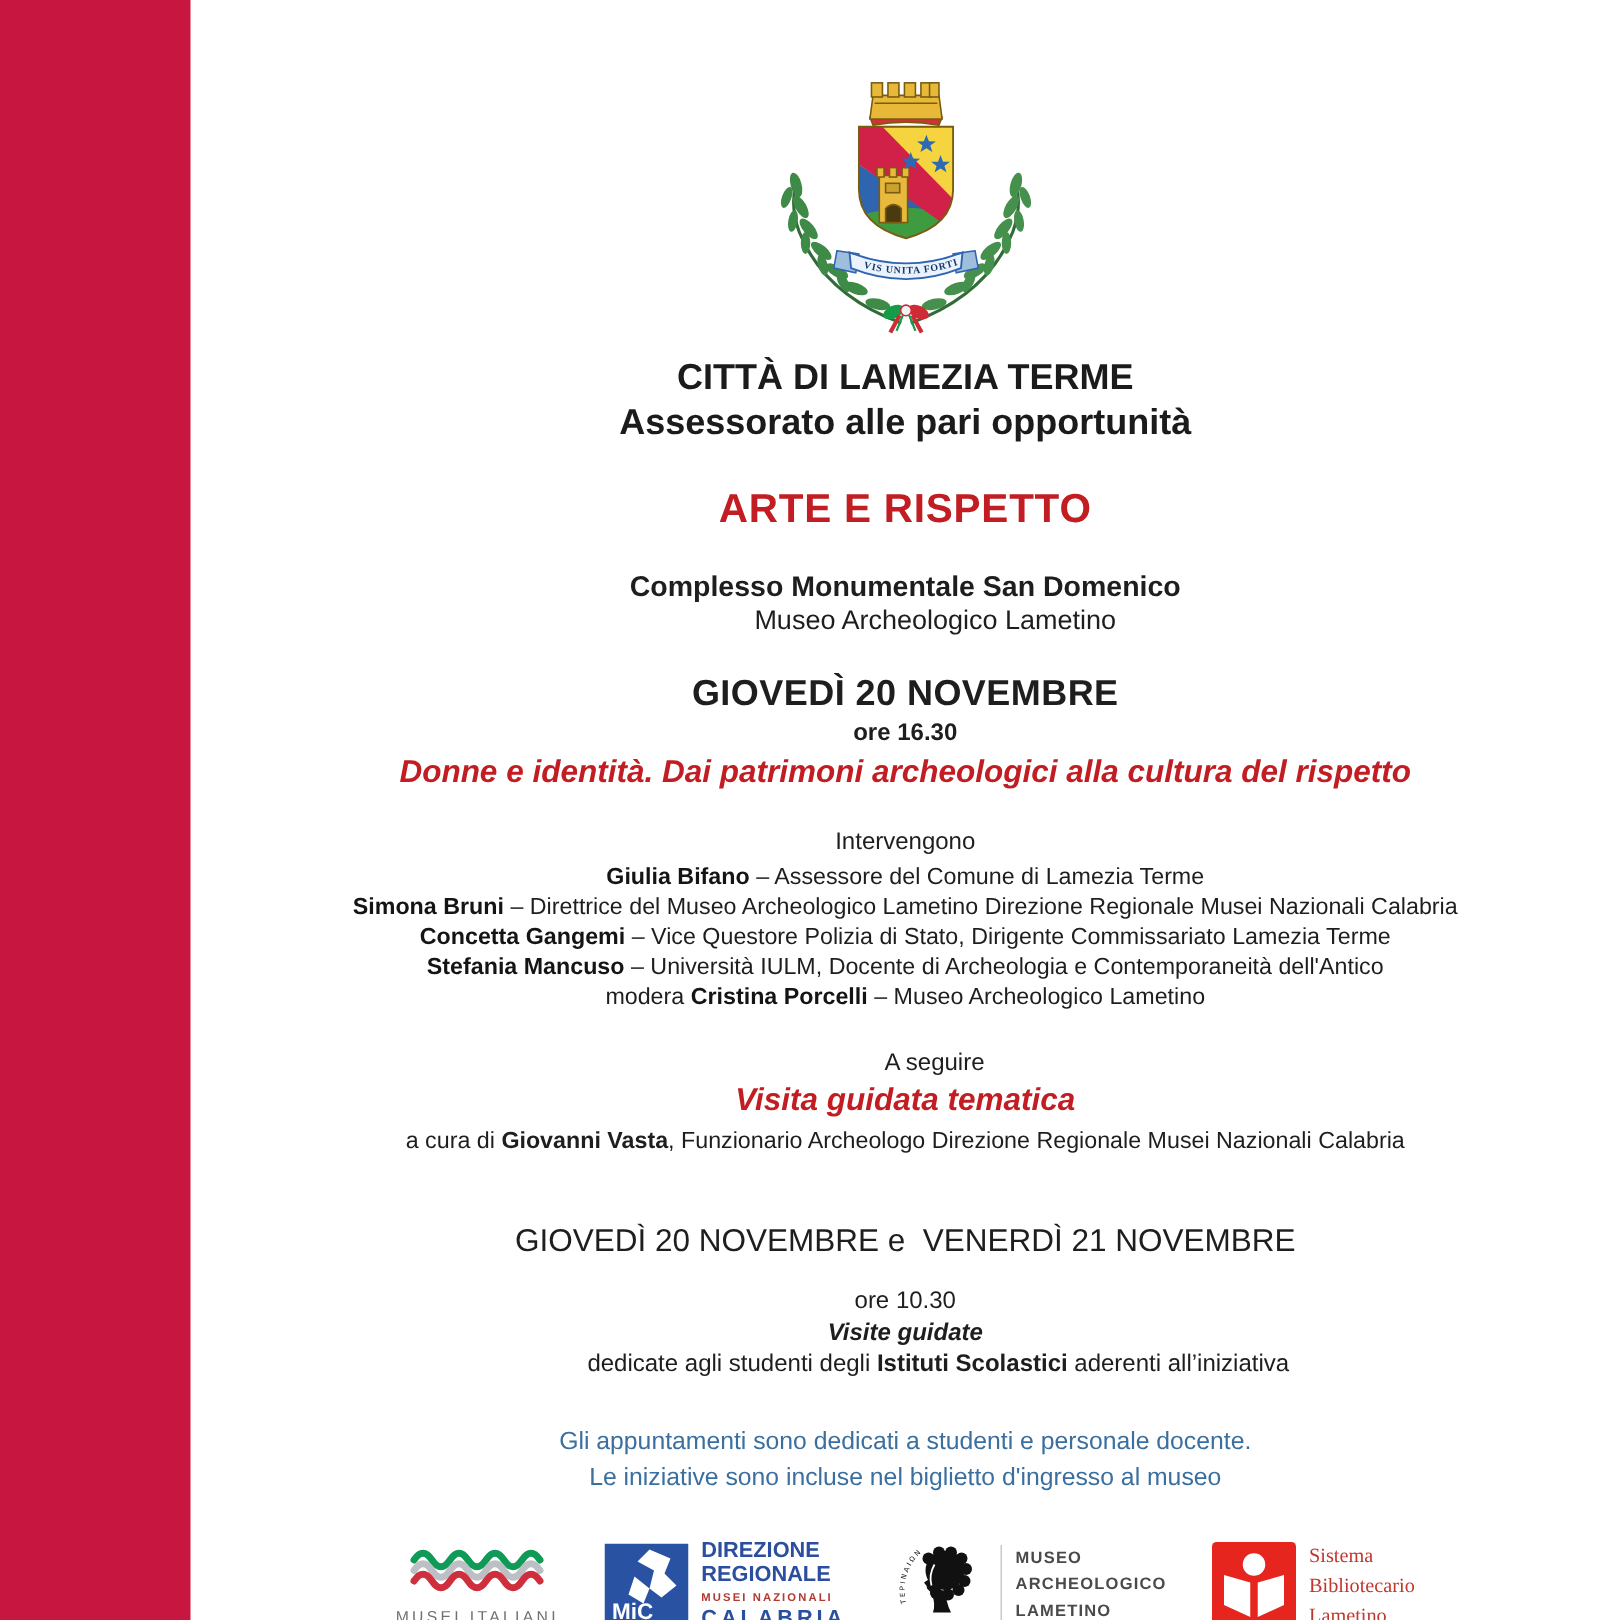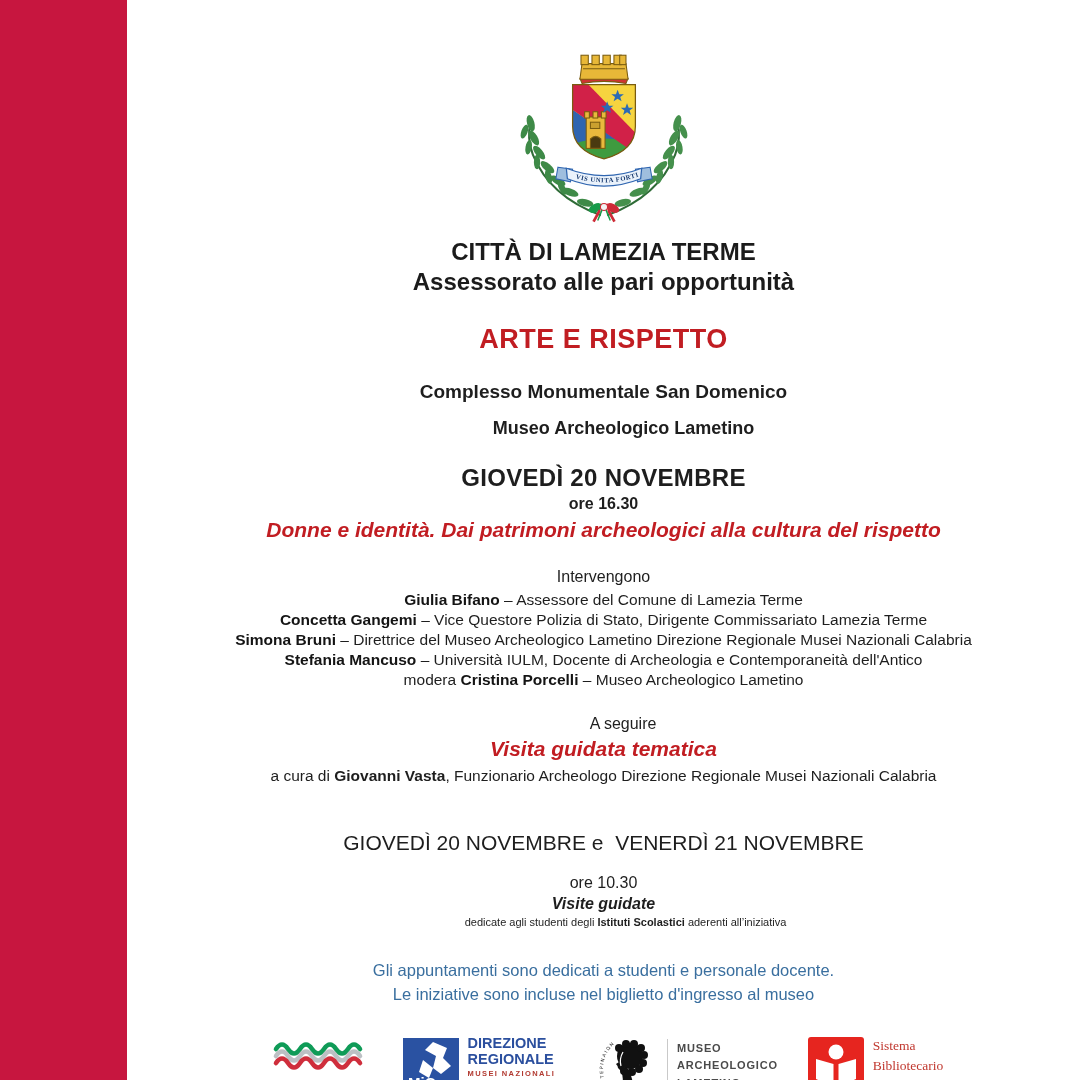--- a/index.html
+++ b/index.html
@@ -8,34 +8,34 @@
     font-family:"Liberation Sans",sans-serif;color:#1e1e1e;overflow:hidden;
   }
   .redbar{position:absolute;left:0;top:0;width:127px;height:1080px;background:#c7163f;}
   .content{position:absolute;left:127px;top:0;width:953px;text-align:center;}
 
   .crest-wrap{margin-top:50px;height:180px;}
   .city{font-size:24px;font-weight:bold;color:#1b1b1b;margin-top:6px;line-height:1.3;}
   .dept{font-size:24px;font-weight:bold;color:#1b1b1b;line-height:1.25;}
   .event-title{font-size:27px;font-weight:bold;color:#c11d22;margin-top:27px;letter-spacing:.5px;}
   .venue1{font-size:19px;font-weight:bold;margin-top:26px;}
-  .venue2{font-size:18px;font-weight:bold;margin-top:15px;padding-left:40px;}
+  .venue2{font-size:18px;font-weight:normal;padding-left:40px;}
   .date1{font-size:24px;font-weight:bold;margin-top:25px;letter-spacing:.3px;}
   .time1{font-size:16px;font-weight:bold;margin-top:3px;}
   .talk-title{font-size:21px;font-weight:bold;font-style:italic;color:#c11d22;margin-top:5px;}
   .intervengono{font-size:16px;margin-top:26px;}
   .speakers{font-size:15.5px;line-height:20px;margin-top:4px;}
   .speakers b{color:#141414;}
   .aseguire{font-size:16px;margin-top:25px;margin-left:39px;}
   .visita{font-size:21px;font-weight:bold;font-style:italic;color:#c11d22;margin-top:4px;}
   .acura{font-size:15.5px;margin-top:6px;}
   .date2{font-size:21px;font-weight:normal;margin-top:46px;white-space:pre-wrap;}
   .time2{font-size:16px;margin-top:19px;}
   .visite{font-size:16px;font-weight:bold;font-style:italic;margin-top:3px;}
-  .dedicate{font-size:11px;margin-top:3px;padding-left:44px;}
+  .dedicate{font-size:16px;margin-top:3px;padding-left:44px;}
   .notes{font-size:16.5px;color:#3a6f9f;margin-top:31px;line-height:1.45;}
 
   .logos{display:flex;justify-content:center;align-items:center;gap:30px;margin-top:27px;}
   .logo{display:flex;align-items:center;gap:9px;}
   .logo1{flex-direction:column;gap:4px;}
   .logo1-label{font-size:10.5px;letter-spacing:2.2px;color:#6d7176;}
   .l2text{text-align:left;}
   .l2blue{color:#2b4f9e;font-weight:bold;font-size:14.5px;line-height:1.1;}
   .l2red{color:#b23a31;font-weight:bold;font-size:7.5px;letter-spacing:1.4px;margin:2px 0;}
   .l2cal{color:#2b4f9e;font-weight:bold;font-size:14.5px;letter-spacing:2.6px;}
@@ -157,26 +157,26 @@
   <div class="time1">ore 16.30</div>
   <div class="talk-title">Donne e identità. Dai patrimoni archeologici alla cultura del rispetto</div>
 
   <div class="intervengono">Intervengono</div>
   <div class="speakers">
     <div>
       <b>Giulia Bifano</b>
       <span>– Assessore del Comune di Lamezia Terme</span>
     </div>
     <div>
+      <b>Simona Bruni</b>
+      <span>– Direttrice del Museo Archeologico Lametino Direzione Regionale Musei Nazionali Calabria</span>
+    </div>
+    <div>
       <b>Concetta Gangemi</b>
       <span>– Vice Questore Polizia di Stato, Dirigente Commissariato Lamezia Terme</span>
-    </div>
-    <div>
-      <b>Simona Bruni</b>
-      <span>– Direttrice del Museo Archeologico Lametino Direzione Regionale Musei Nazionali Calabria</span>
     </div>
     <div>
       <b>Stefania Mancuso</b>
       <span>– Università IULM, Docente di Archeologia e Contemporaneità dell'Antico</span>
     </div>
     <div>
       <span>modera</span>
       <b>Cristina Porcelli</b>
       <span>– Museo Archeologico Lametino</span>
     </div>

